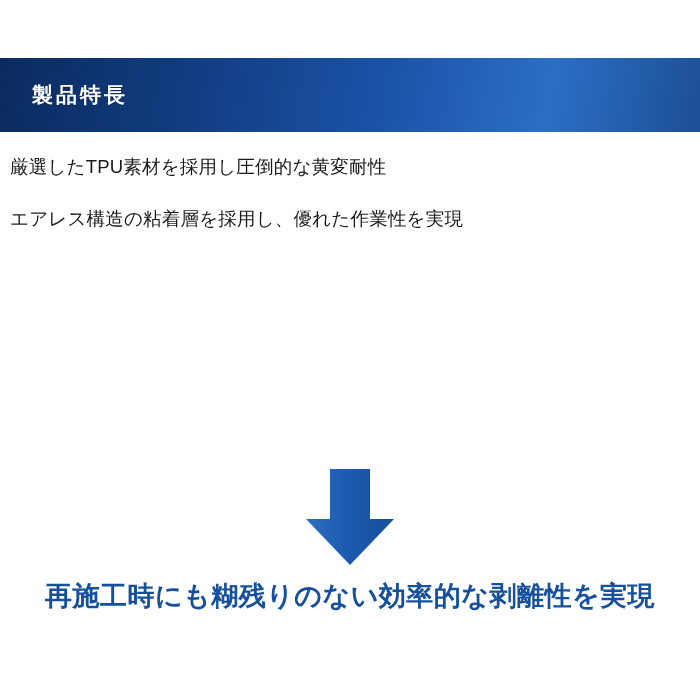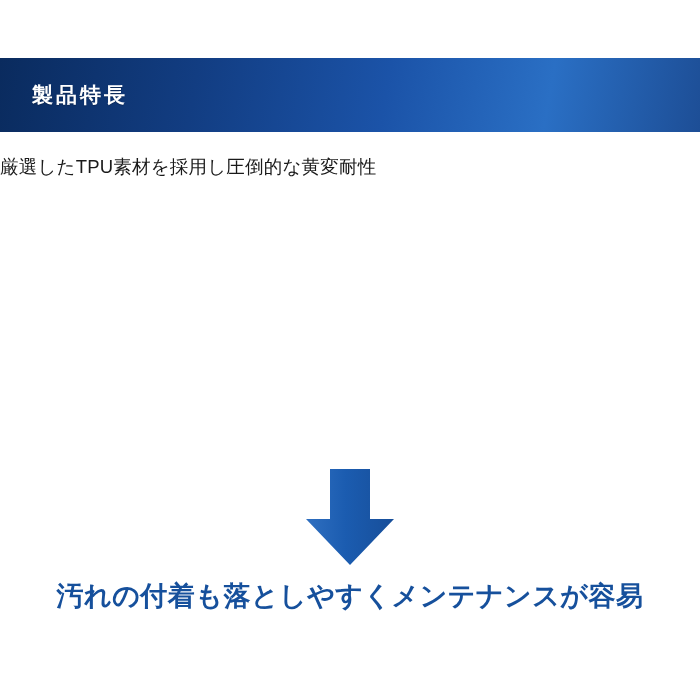--- a/index.html
+++ b/index.html
@@ -41,21 +41,21 @@
   .features {
     position: absolute;
     left: 0;
     top: 140px;
     width: 700px;
   }
   .feature-row {
     height: 52px;
     display: flex;
     align-items: center;
-    padding-left: 0;
+    padding-left: 10px;
     box-sizing: border-box;
   }
   .feature-text {
     font-size: 18.5px;
     color: #1a1a1a;
     letter-spacing: 0.2px;
     white-space: nowrap;
   }
   .arrow-wrap {
     position: absolute;
@@ -92,32 +92,35 @@
 <div class="page">
 
   <div class="header-bar">
     <div class="header-title">製品特長</div>
   </div>
 
   <div class="features">
     <div class="feature-row">
       <div class="feature-text">厳選したTPU素材を採用し圧倒的な黄変耐性</div>
     </div>
+    <div class="feature-row">
+      <div class="feature-text">エアレス構造の粘着層を採用し、優れた作業性を実現</div>
+    </div>
   </div>
 
   <div class="arrow-wrap">
     <svg class="arrow" viewBox="0 0 92 96">
       <defs>
         <linearGradient id="arrowGrad" x1="0" y1="0" x2="1" y2="0">
           <stop offset="0%" stop-color="#2f6fc0"></stop>
           <stop offset="45%" stop-color="#1b5cb0"></stop>
           <stop offset="100%" stop-color="#174e99"></stop>
         </linearGradient>
       </defs>
       <path d="M26 0 H66 V50 H90 L46 96 L2 50 H26 Z" fill="url(#arrowGrad)"></path>
     </svg>
   </div>
 
   <div class="closing">
-    <span class="closing-text">汚れの付着も落としやすくメンテナンスが容易</span>
+    <span class="closing-text">再施工時にも糊残りのない効率的な剥離性を実現</span>
   </div>
 
 </div>
 
 </body></html>

